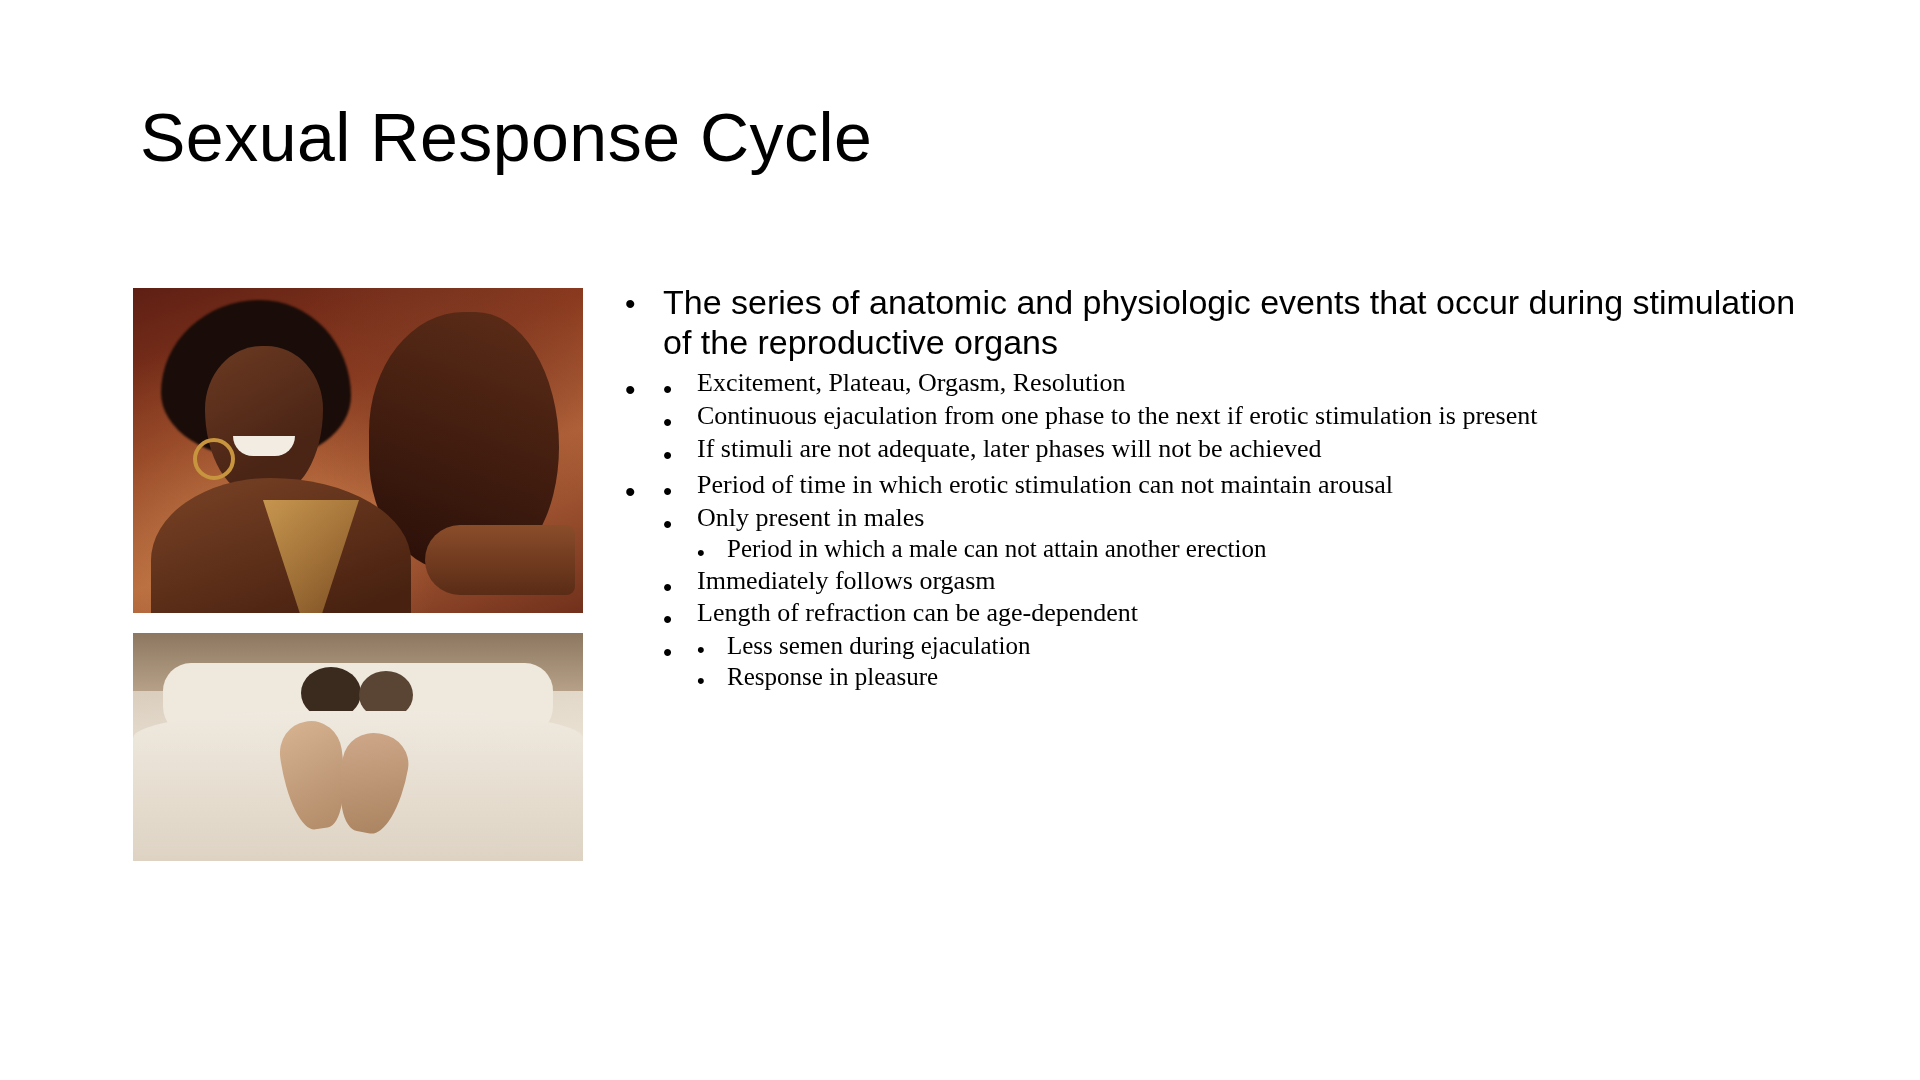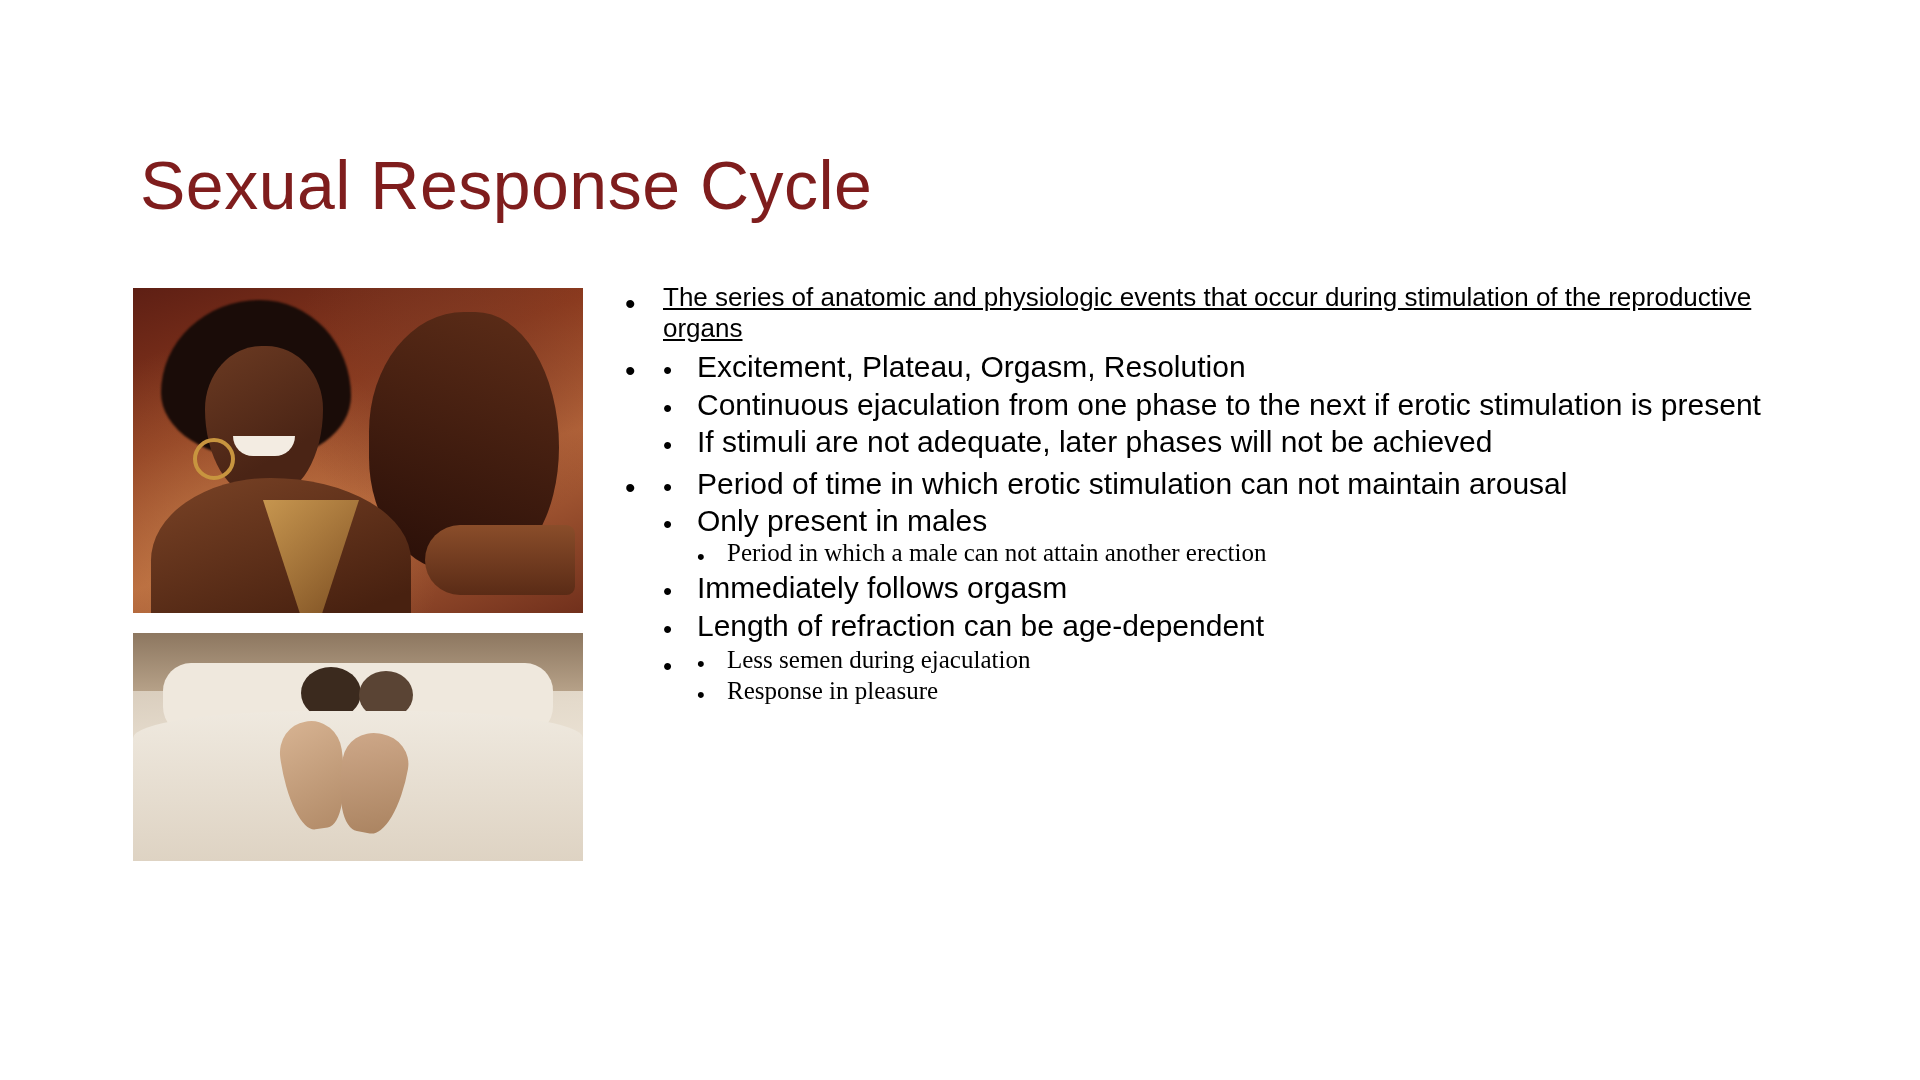--- a/index.html
+++ b/index.html
@@ -20,24 +20,23 @@
     height: 1080px;
     background: #ffffff;
   }
   .slide-title {
     position: absolute;
     left: 140px;
     top: 100px;
     font-size: 68px;
     font-weight: 400;
     letter-spacing: 0.5px;
-    color: #7f1d1d;
+    color: #000000;
     line-height: 1.1;
     white-space: nowrap;
-    margin-top: 48px;
   }
 
   
   .image-column {
     position: absolute;
     left: 133px;
     top: 288px;
     width: 450px;
   }
   .photo {
@@ -196,38 +195,38 @@
     display: block;
   }
 
   
   .l1 > li.item {
     padding-left: 38px;
     margin-bottom: 6px;
   }
   .l1 > li.item > .bullet { font-size: 30px; line-height: 44px; }
   .l1 > li.item > .text {
-    font-size: 26px;
+    font-size: 34px;
     line-height: 1.18;
-    text-decoration: underline;
   }
 
   
   .l2 {
     margin-top: 2px;
     margin-left: 68px;
   }
   .l2 > li.item {
     padding-left: 34px;
     margin-bottom: 2px;
   }
   .l2 > li.item > .bullet { font-size: 26px; line-height: 42px; }
   .l2 > li.item > .text {
-    font-size: 30px;
+    font-size: 26px;
     line-height: 1.18;
+    font-family: Liberation Serif, serif;
   }
 
   
   .l3 {
     margin-top: 2px;
     margin-left: 62px;
   }
   .l3 > li.item {
     padding-left: 30px;
     margin-bottom: 1px;

